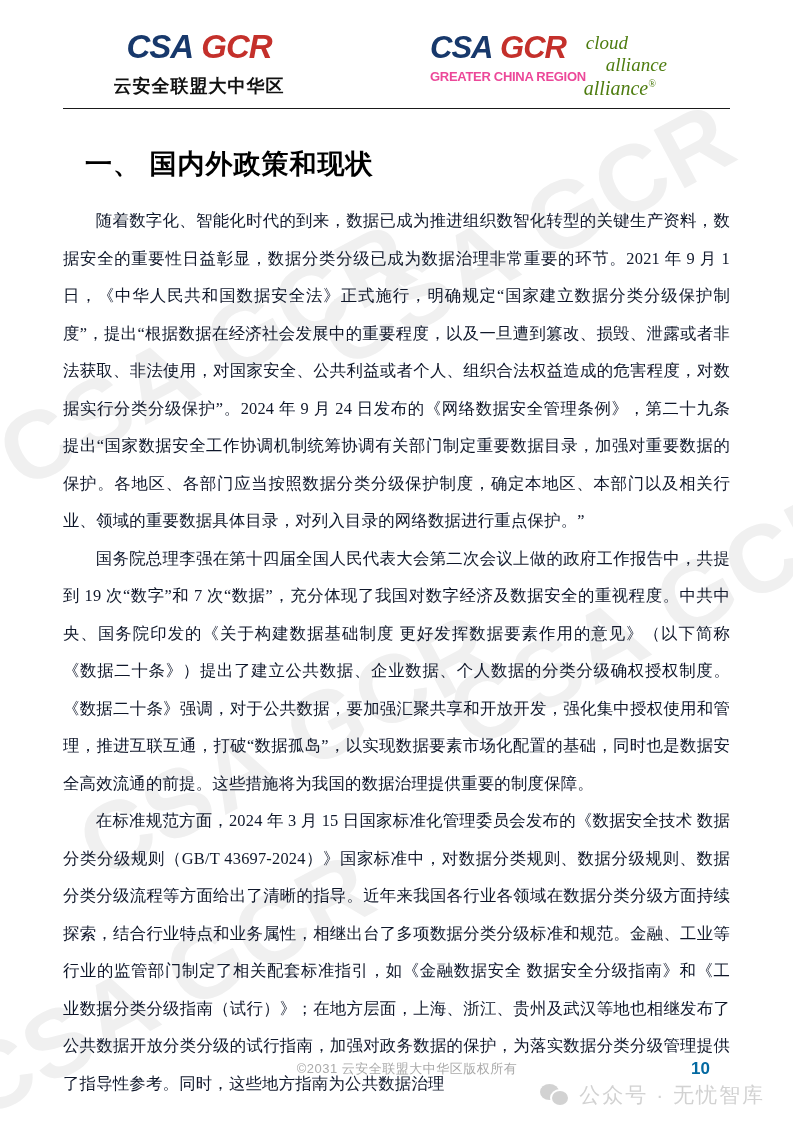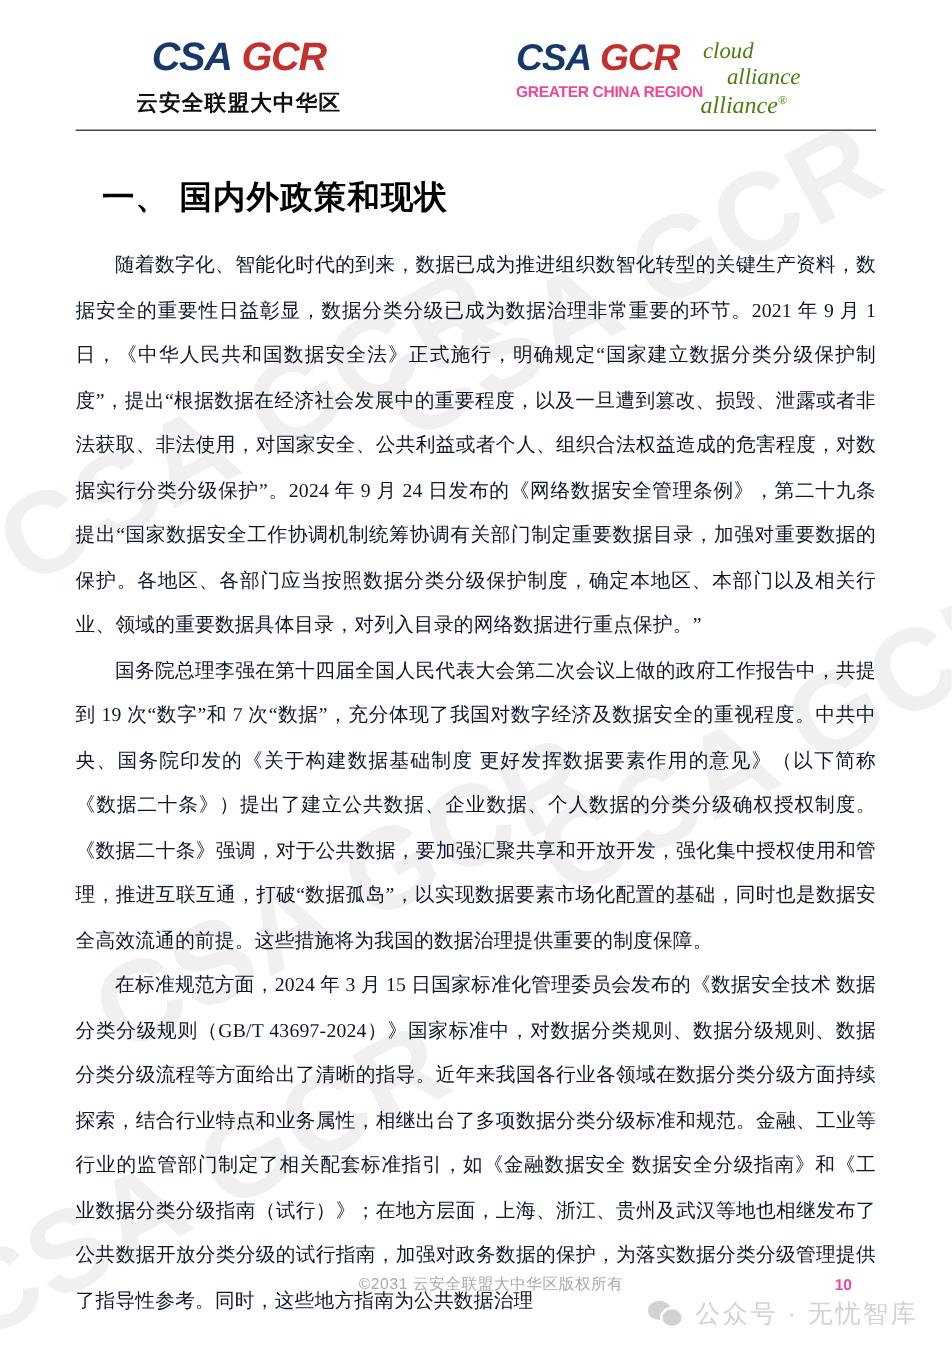--- a/index.html
+++ b/index.html
@@ -186,22 +186,22 @@
     font-size: 13px;
   }
   .footer .copyright {
     flex: 1;
     text-align: center;
     padding-left: 60px;
     letter-spacing: 0.5px;
   }
   .footer .pageno {
     font-weight: 700;
-    color: #ec4899;
-    font-size: 13px;
+    color: #0369a1;
+    font-size: 17px;
     padding-right: 20px;
   }
 
   .wechat-mark {
     position: absolute;
     right: 28px;
     bottom: 12px;
     z-index: 4;
     display: flex;
     align-items: center;

